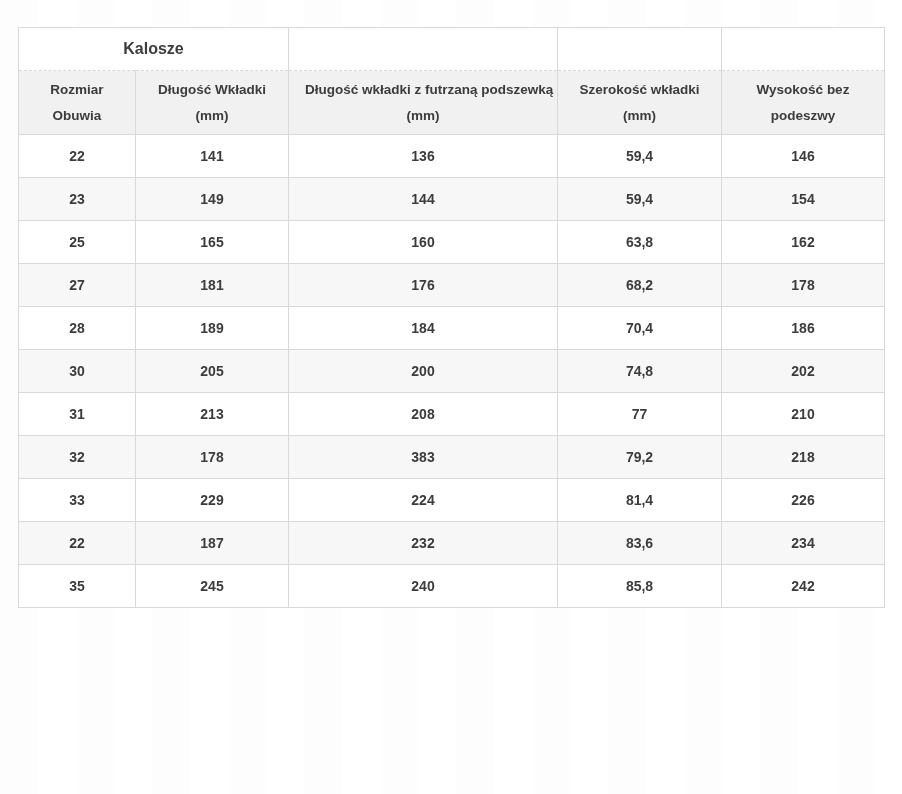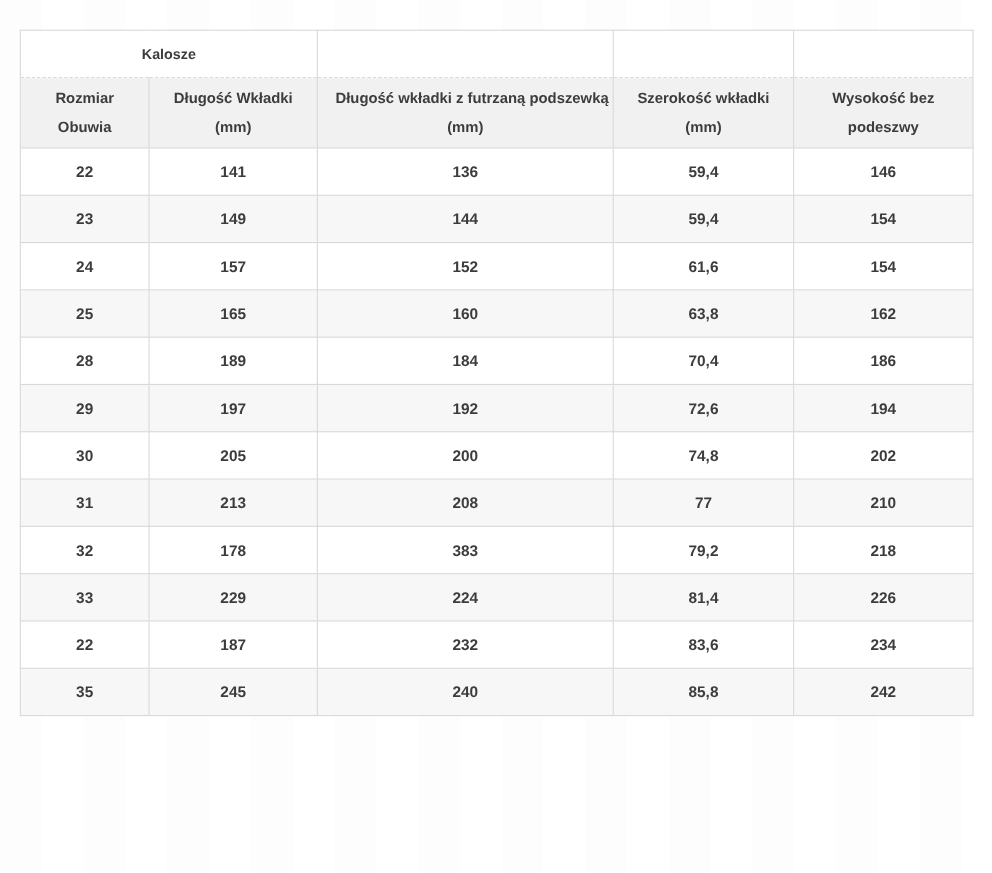--- a/index.html
+++ b/index.html
@@ -33,21 +33,21 @@
   th, td {
     border: 1px solid var(--border);
     text-align: center;
     vertical-align: middle;
     font-weight: bold;
     color: var(--text);
   }
   tr.group-row th {
     background: #ffffff;
     height: 43px;
-    font-size: 13px;
+    font-size: 16px;
     border-bottom-style: dashed;
   }
   tr.cols-row th {
     background: var(--header-bg);
     height: 64px;
     font-size: 13.5px;
     line-height: 26px;
     padding: 5px 16px;
     border-top: 0 none;
   }
@@ -109,46 +109,39 @@
         <td>146</td>
       </tr>
       <tr>
         <td>23</td>
         <td>149</td>
         <td>144</td>
         <td>59,4</td>
         <td>154</td>
       </tr>
       <tr>
-        <td>24</td>
-        <td>157</td>
-        <td>152</td>
-        <td>61,6</td>
-        <td>154</td>
-      </tr>
-      <tr>
         <td>25</td>
         <td>165</td>
         <td>160</td>
         <td>63,8</td>
         <td>162</td>
       </tr>
       <tr>
+        <td>27</td>
+        <td>181</td>
+        <td>176</td>
+        <td>68,2</td>
+        <td>178</td>
+      </tr>
+      <tr>
         <td>28</td>
         <td>189</td>
         <td>184</td>
         <td>70,4</td>
         <td>186</td>
-      </tr>
-      <tr>
-        <td>29</td>
-        <td>197</td>
-        <td>192</td>
-        <td>72,6</td>
-        <td>194</td>
       </tr>
       <tr>
         <td>30</td>
         <td>205</td>
         <td>200</td>
         <td>74,8</td>
         <td>202</td>
       </tr>
       <tr>
         <td>31</td>

